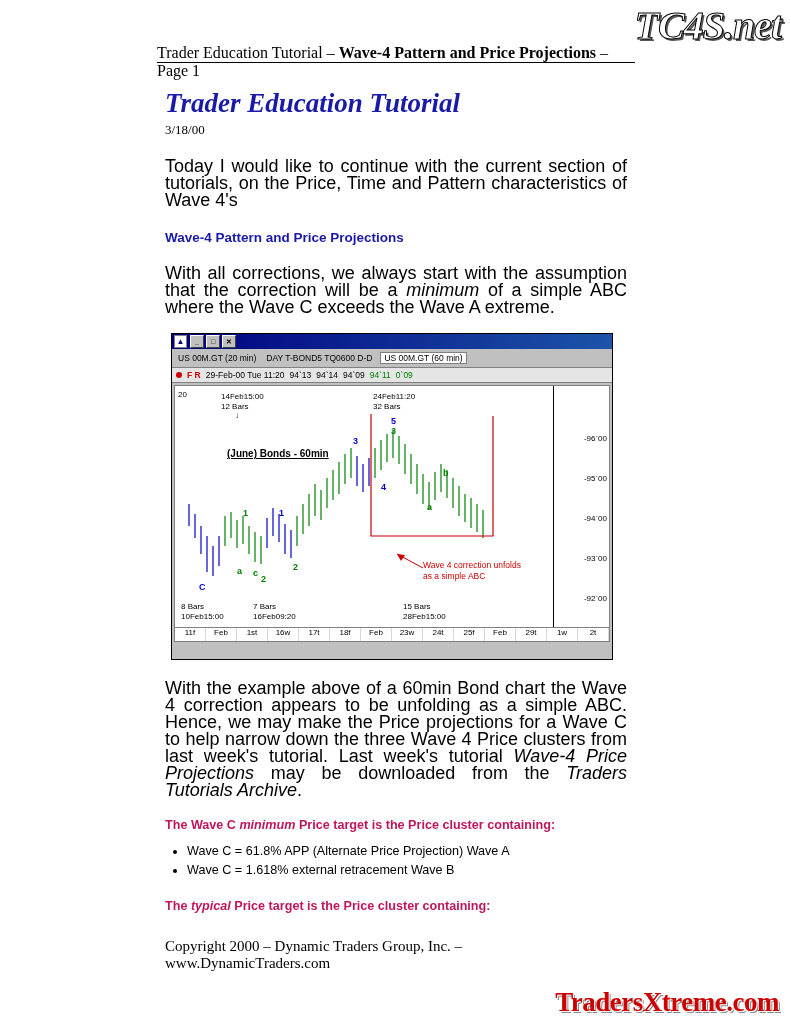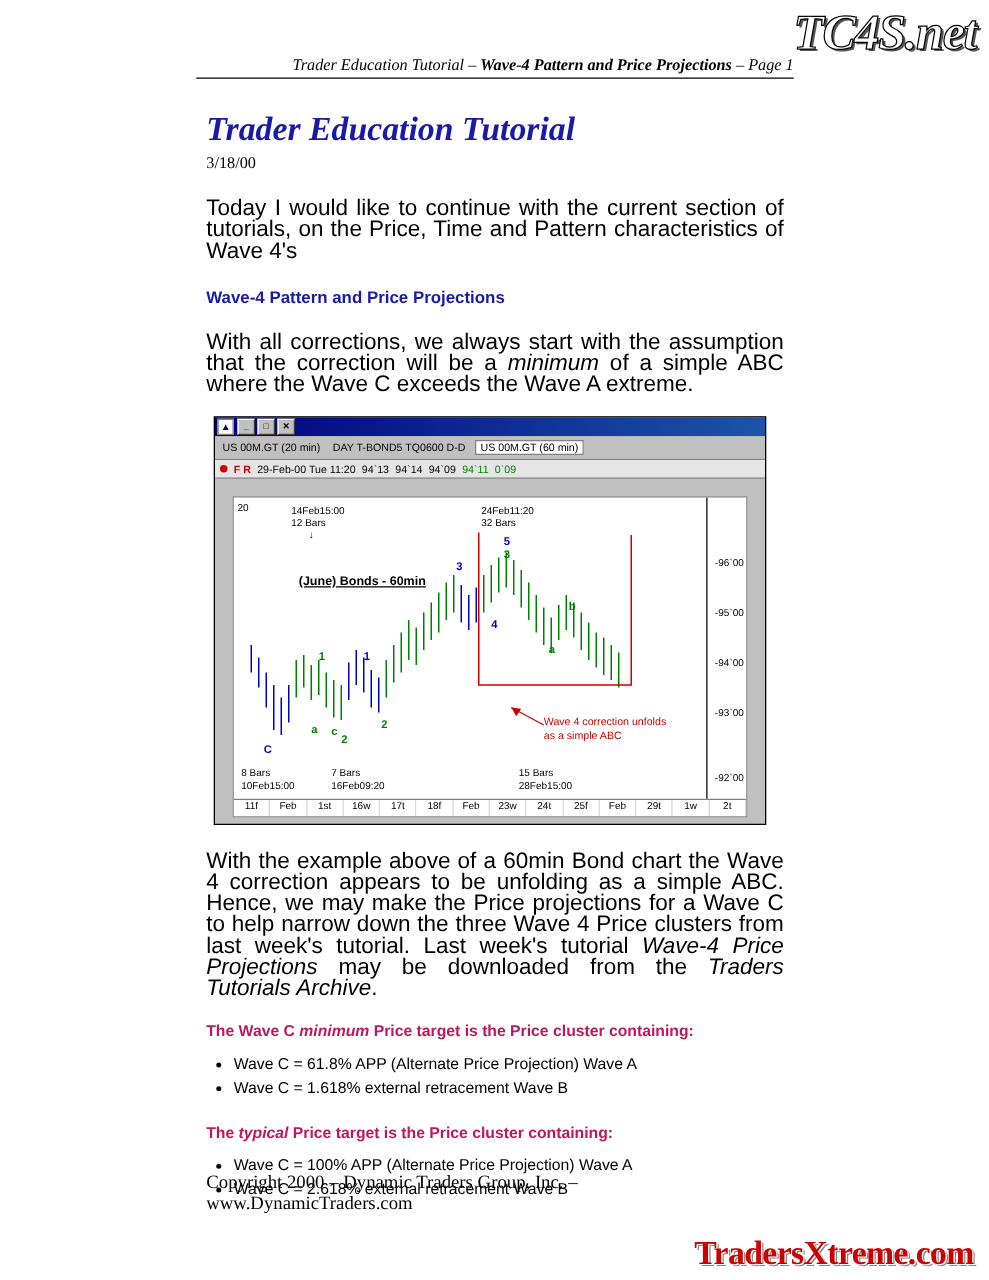--- a/index.html
+++ b/index.html
@@ -40,25 +40,24 @@
     text-shadow: 1px 1px 0 #ffffff, 2px 2px 0 #888;
     letter-spacing: -0.5px;
   }
 
   
   .page-header {
     position: absolute;
     left: 157px;
     top: 44px;
     width: 478px;
-    text-align: right;
-    font-size: 13px;
-    font-family: "Liberation Serif", serif;
-    color: #000;
-    font-style: italic;
+    text-align: left;
+    font-size: 16px;
+    font-family: "Liberation Serif", serif;
+    color: #000;
   }
   .page-header b { font-weight: bold; }
   .header-rule {
     position: absolute;
     left: 157px;
     top: 62px;
     width: 478px;
     border-bottom: 1.5px solid #000;
   }
 
@@ -204,21 +203,21 @@
     width: 6px; height: 6px; border-radius: 50%;
     background: #cc0000;
   }
   .quote-row .fr { color: #cc0000; font-weight: bold; }
   .quote-row .grn { color: #008000; }
   .chart-area {
     position: relative;
     height: 255px;
     background: #ffffff;
     border: 1px solid #808080;
-    margin: 14px;
+    margin: 2px;
     overflow: hidden;
     padding-left: 36px;
   }
   .axis-label {
     position: absolute;
     right: 2px;
     font-size: 8px;
     color: #000;
     font-family: "Liberation Sans", sans-serif;
   }
@@ -436,21 +435,21 @@
       <div class="red-annot" style="left:248px; top:174px;">
         <div>Wave 4 correction unfolds</div>
         <div>as a simple ABC</div>
       </div>
 
       <div class="price-scale-line"></div>
       <div class="axis-label" style="top:48px;">-96`00</div>
       <div class="axis-label" style="top:88px;">-95`00</div>
       <div class="axis-label" style="top:128px;">-94`00</div>
       <div class="axis-label" style="top:168px;">-93`00</div>
-      <div class="axis-label" style="top:220px;">-92`00</div>
+      <div class="axis-label" style="top:208px;">-92`00</div>
 
       <div class="chart-note" style="left:6px; top:216px;">8 Bars</div>
       <div class="chart-note" style="left:6px; top:226px;">10Feb15:00</div>
       <div class="chart-note" style="left:78px; top:216px;">7 Bars</div>
       <div class="chart-note" style="left:78px; top:226px;">16Feb09:20</div>
       <div class="chart-note" style="left:228px; top:216px;">15 Bars</div>
       <div class="chart-note" style="left:228px; top:226px;">28Feb15:00</div>
 
       <div class="xaxis-row">
         <span>11f</span>
@@ -481,19 +480,15 @@
 
   <ul class="bullets">
     <li>Wave C = 61.8% APP (Alternate Price Projection) Wave A</li>
     <li>Wave C = 1.618% external retracement Wave B</li>
   </ul>
 
   <p class="blue-head">
     <span>The </span><span class="ital">typical</span><span> Price target is the Price cluster containing:</span>
   </p>
 
-  <ul class="bullets">
-    <li>Wave C = 100% APP (Alternate Price Projection) Wave A</li>
-    <li>Wave C = 2.618% external retracement Wave B</li>
-  </ul>
 </div>
 
 <div class="copyright">Copyright 2000 – Dynamic Traders Group, Inc. – www.DynamicTraders.com</div>
 
 </body></html>

